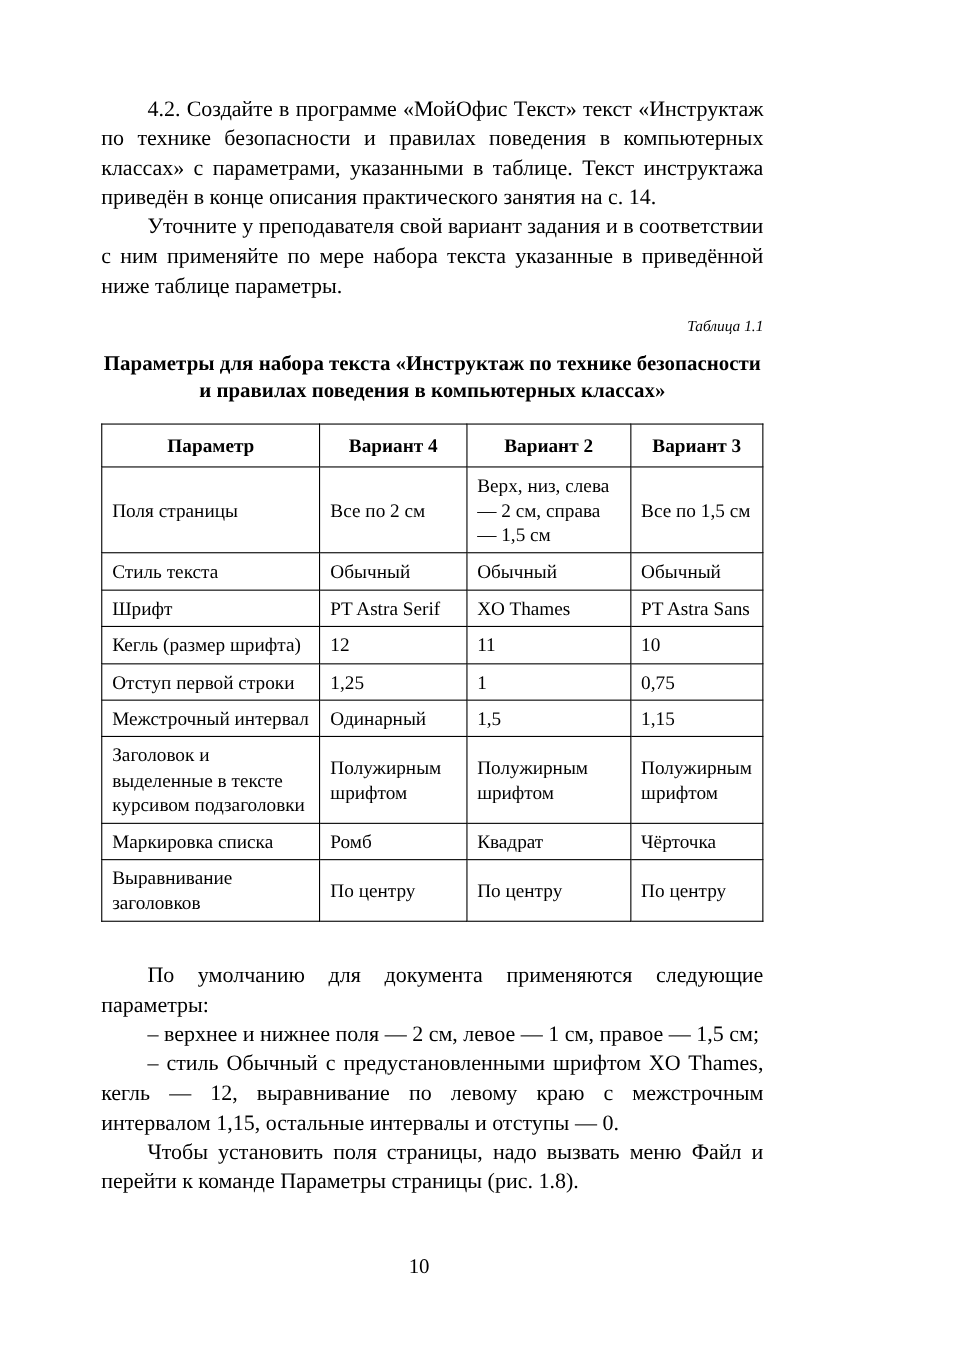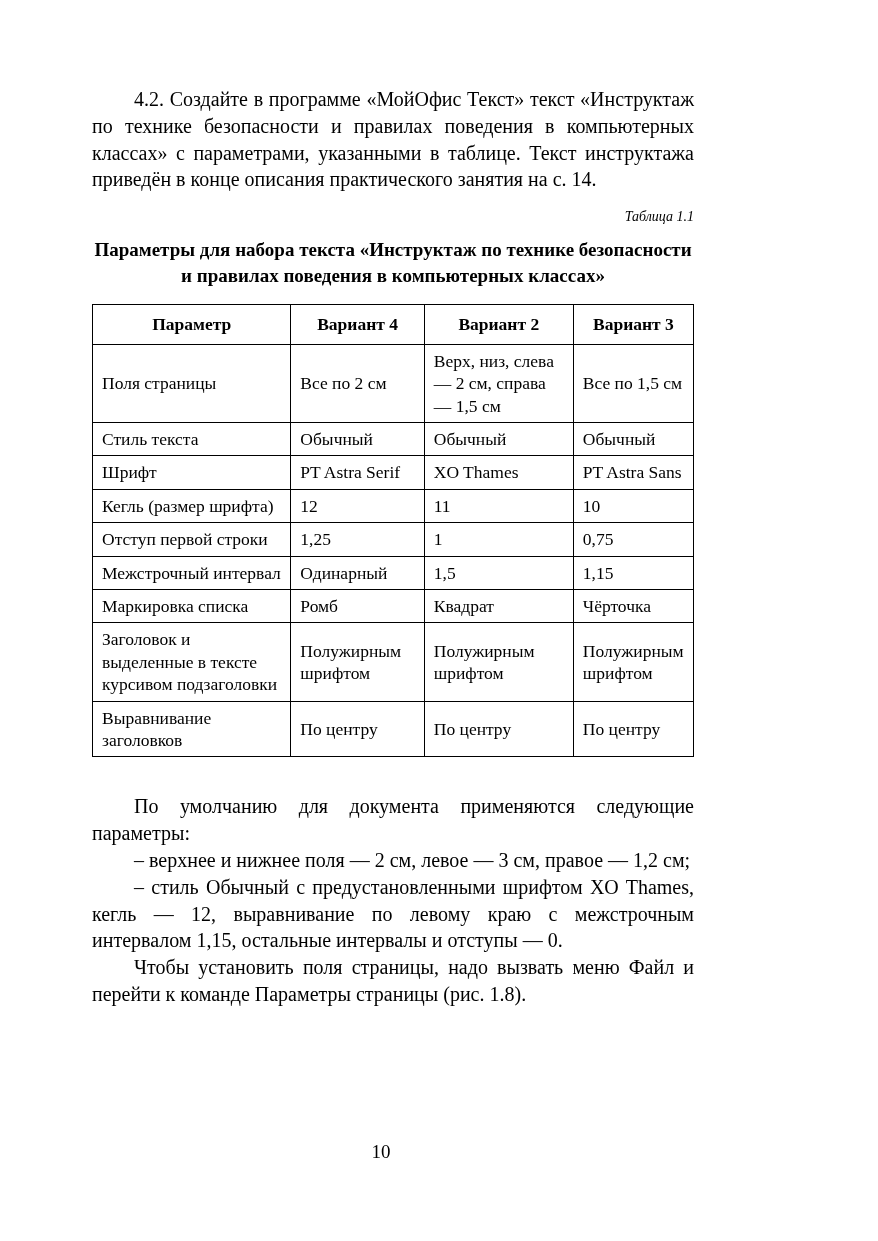--- a/index.html
+++ b/index.html
@@ -81,20 +81,21 @@
     font-family: "Liberation Serif", serif;
   }
 </style>
 </head>
 <body>
 
 <div class="page">
 
   <div class="body-text">
     <p class="para">4.2. Создайте в программе «МойОфис Текст» текст «Инструктаж по технике безопасности и правилах поведения в компьютерных классах» с параметрами, указанными в таблице. Текст инструктажа приведён в конце описания практического занятия на с. 14.</p>
+    <p class="para">Уточните у преподавателя свой вариант задания и в соответствии с ним применяйте по мере набора текста указанные в приведённой ниже таблице параметры.</p>
   </div>
 
   <div class="table-label">Таблица 1.1</div>
 
   <div class="table-title">
     <div>Параметры для набора текста «Инструктаж по технике безопасности</div>
     <div>и правилах поведения в компьютерных классах»</div>
   </div>
 
   <table class="params">
@@ -143,42 +144,42 @@
         <td>1</td>
         <td>0,75</td>
       </tr>
       <tr>
         <td>Межстрочный интервал</td>
         <td>Одинарный</td>
         <td>1,5</td>
         <td>1,15</td>
       </tr>
       <tr>
+        <td>Заголовок и выделенные в тексте курсивом подзаголовки</td>
+        <td>Полужирным шрифтом</td>
+        <td>Полужирным шрифтом</td>
+        <td>Полужирным шрифтом</td>
+      </tr>
+      <tr>
         <td>Маркировка списка</td>
         <td>Ромб</td>
         <td>Квадрат</td>
         <td>Чёрточка</td>
-      </tr>
-      <tr>
-        <td>Заголовок и выделенные в тексте курсивом подзаголовки</td>
-        <td>Полужирным шрифтом</td>
-        <td>Полужирным шрифтом</td>
-        <td>Полужирным шрифтом</td>
       </tr>
       <tr>
         <td>Выравнивание заголовков</td>
         <td>По центру</td>
         <td>По центру</td>
         <td>По центру</td>
       </tr>
     </tbody>
   </table>
 
   <div class="body-text after-table">
     <p class="para">По умолчанию для документа применяются следующие параметры:</p>
-    <p class="para">– верхнее и нижнее поля — 2 см, левое — 3 см, правое — 1,2 см;</p>
+    <p class="para">– верхнее и нижнее поля — 2 см, левое — 1 см, правое — 1,5 см;</p>
     <p class="para">– стиль Обычный с предустановленными шрифтом XO Thames, кегль — 12, выравнивание по левому краю с межстрочным интервалом 1,15, остальные интервалы и отступы — 0.</p>
     <p class="para">Чтобы установить поля страницы, надо вызвать меню Файл и перейти к команде Параметры страницы (рис. 1.8).</p>
   </div>
 
   <div class="page-number">10</div>
 
 </div>
 
 </body></html>

